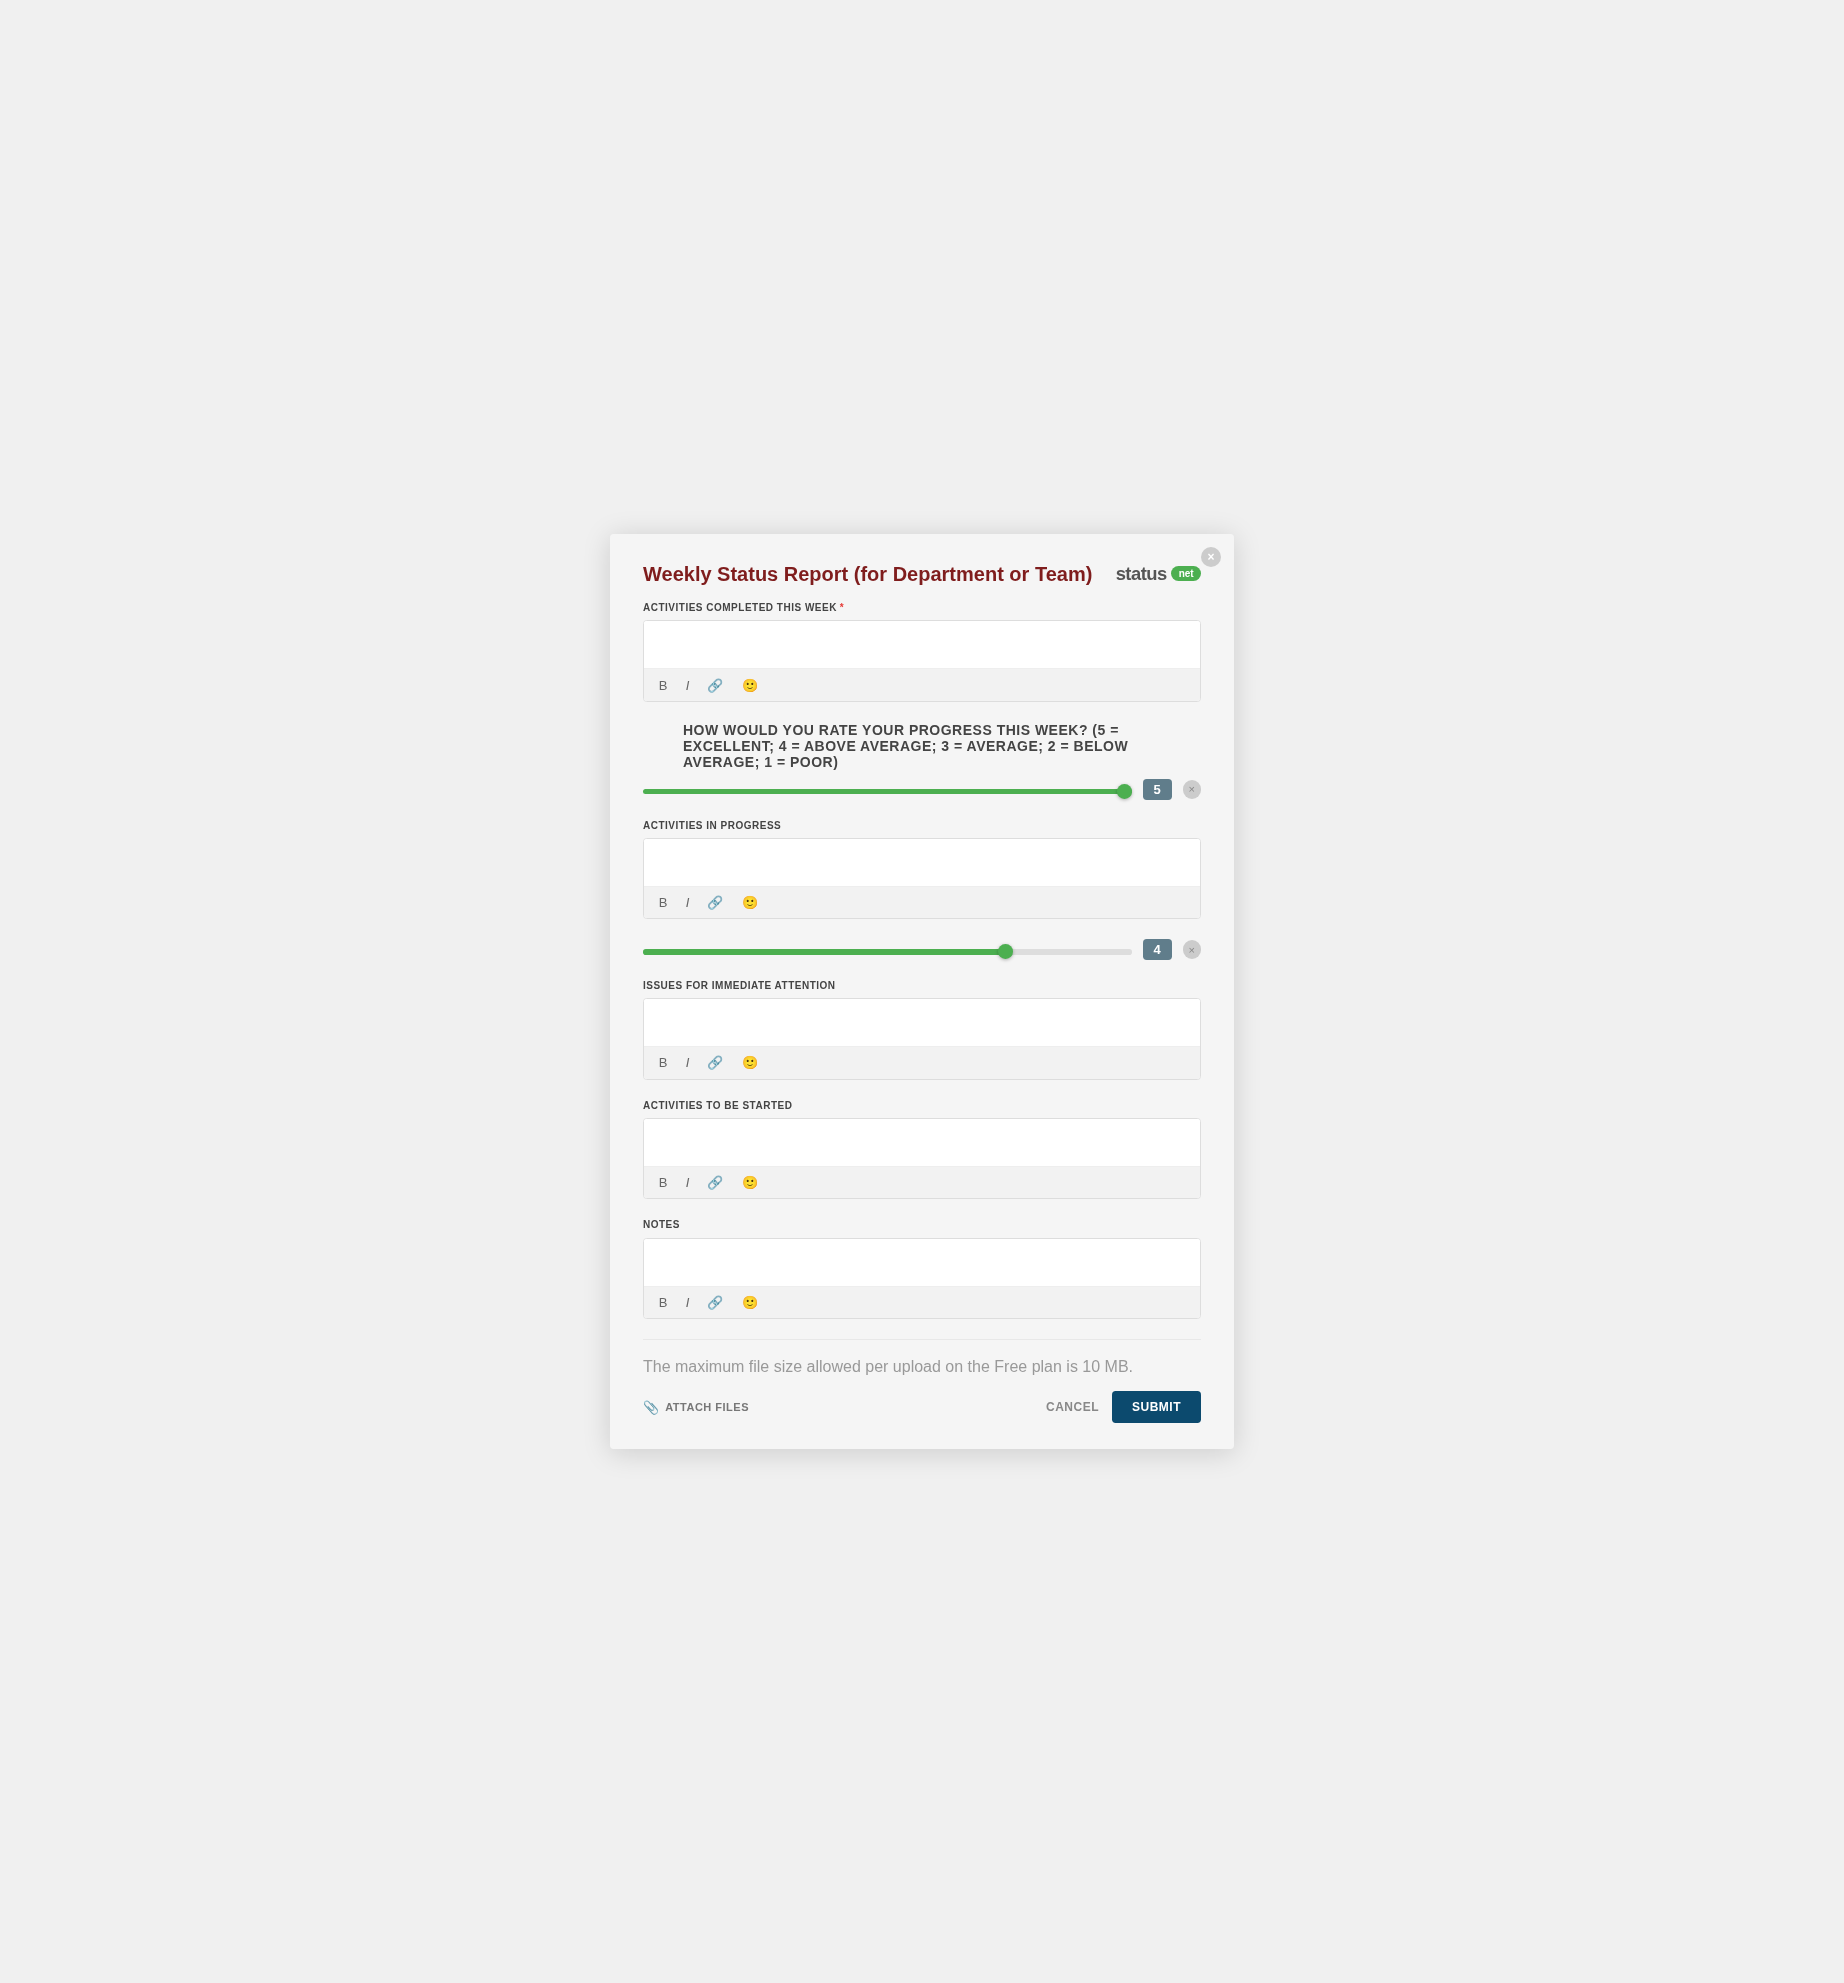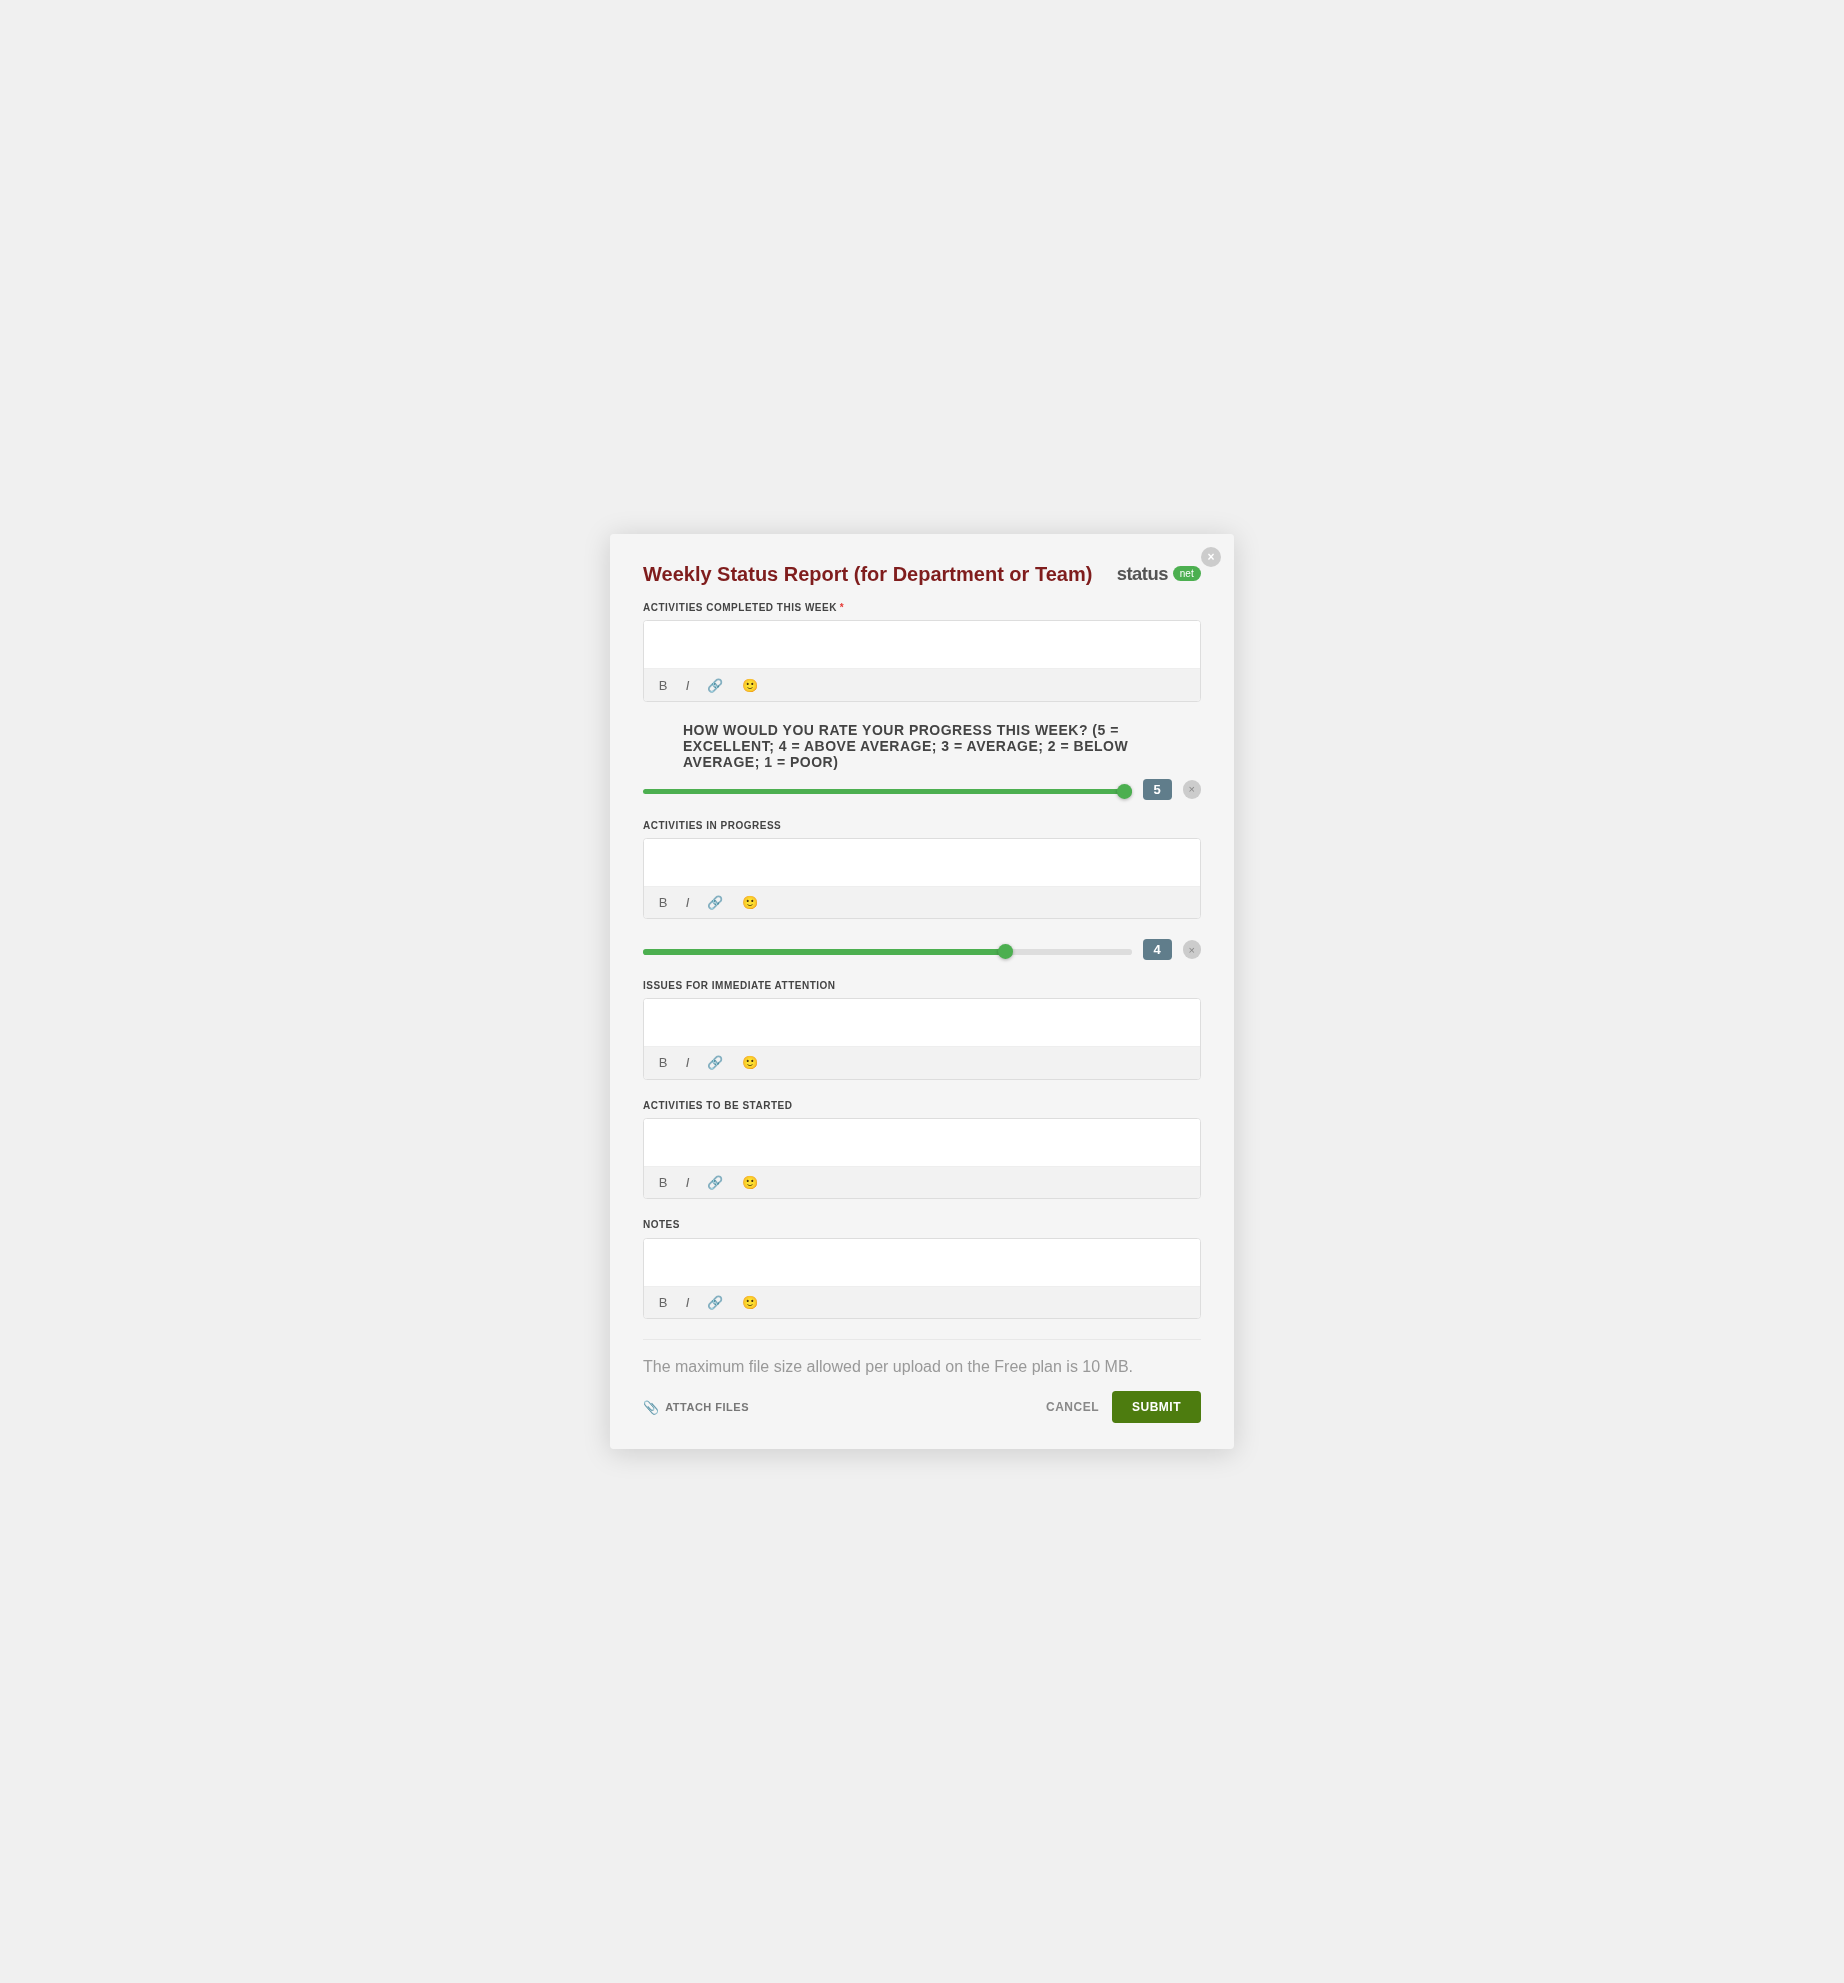--- a/index.html
+++ b/index.html
@@ -51,21 +51,21 @@
       font-size: 18.4px;
       font-weight: 600;
       color: #555;
       letter-spacing: -0.5px;
     }
 
     .brand-badge {
       background: #4CAF50;
       color: white;
       font-size: 10px;
-      font-weight: 400;
+      font-weight: 700;
       border-radius: 11px;
       padding: 1.8px 7.3px;
       margin-left: 4.6px;
     }
 
     .close-btn {
       position: absolute;
       top: 13px;
       right: 13px;
       width: 20px;
@@ -230,21 +230,21 @@
       cursor: pointer;
       color: #888;
       font-size: 12px;
       font-weight: 700;
       letter-spacing: 0.5px;
       text-transform: uppercase;
       padding: 7.3px 13px;
     }
 
     .submit-btn {
-      background: #4d7c0f;
+      background: #0c4a6e;
       color: white;
       border: none;
       border-radius: 3.7px;
       padding: 9.2px 20px;
       font-size: 12px;
       font-weight: 700;
       letter-spacing: 0.5px;
       text-transform: uppercase;
       cursor: pointer;
     }

